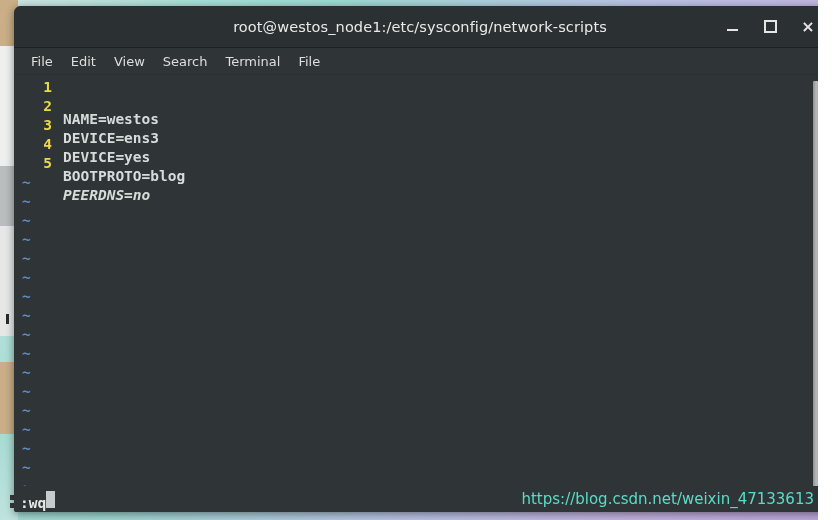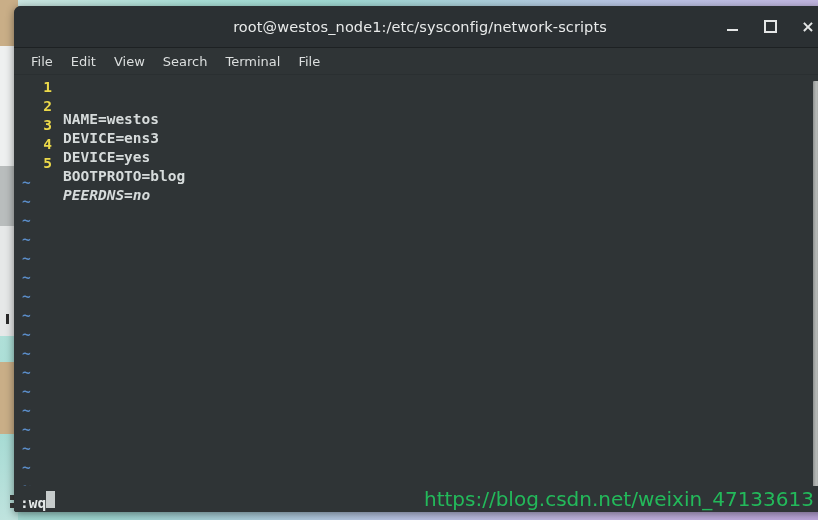--- a/index.html
+++ b/index.html
@@ -180,23 +180,23 @@
   #cursor-block {
     width: 9px;
     height: 17px;
     background: #c6cbcb;
     margin-left: 0px;
     display: inline-block;
   }
   #watermark {
     margin-left: auto;
     padding-right: 12px;
-    color: #22c55e;
+    color: #5eead4;
     font-family: "DejaVu Sans", sans-serif;
-    font-size: 20px;
+    font-size: 15px;
     white-space: nowrap;
     opacity: 0.92;
   }
 
   
   #scrollbar-track {
     position: absolute;
     right: 2px;
     top: 2px;
     bottom: 2px;

